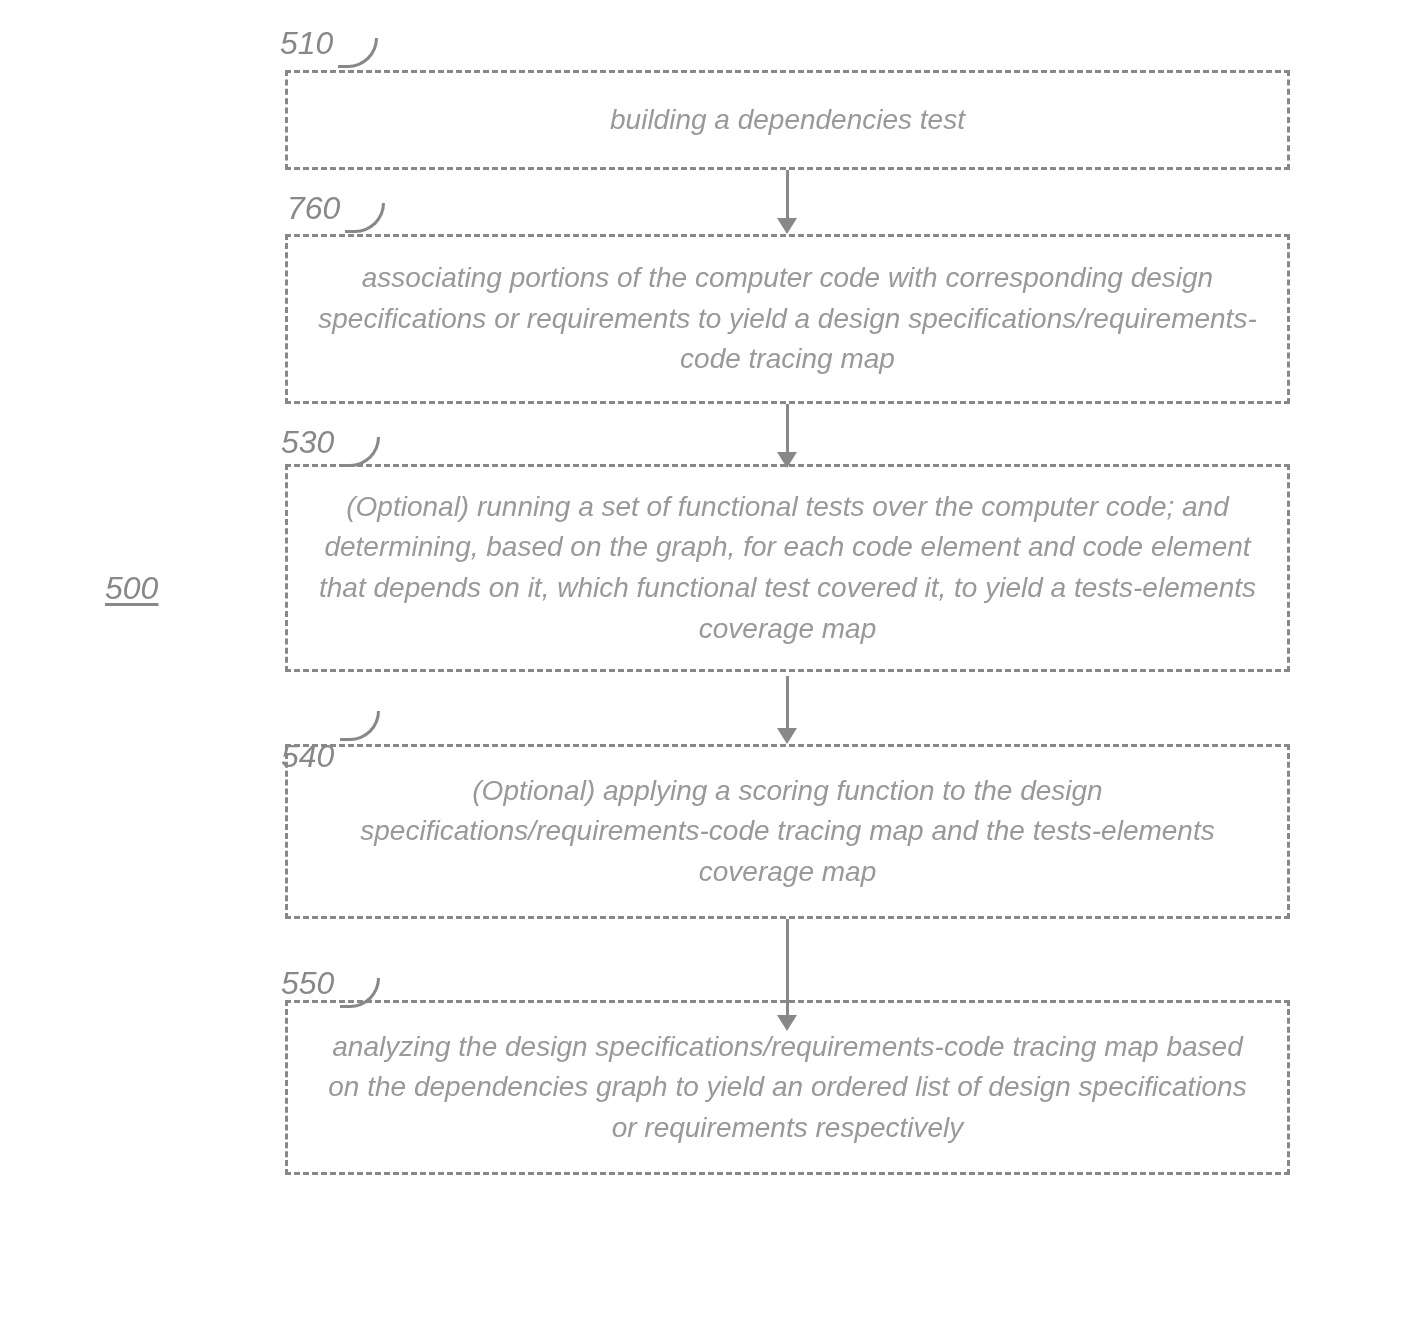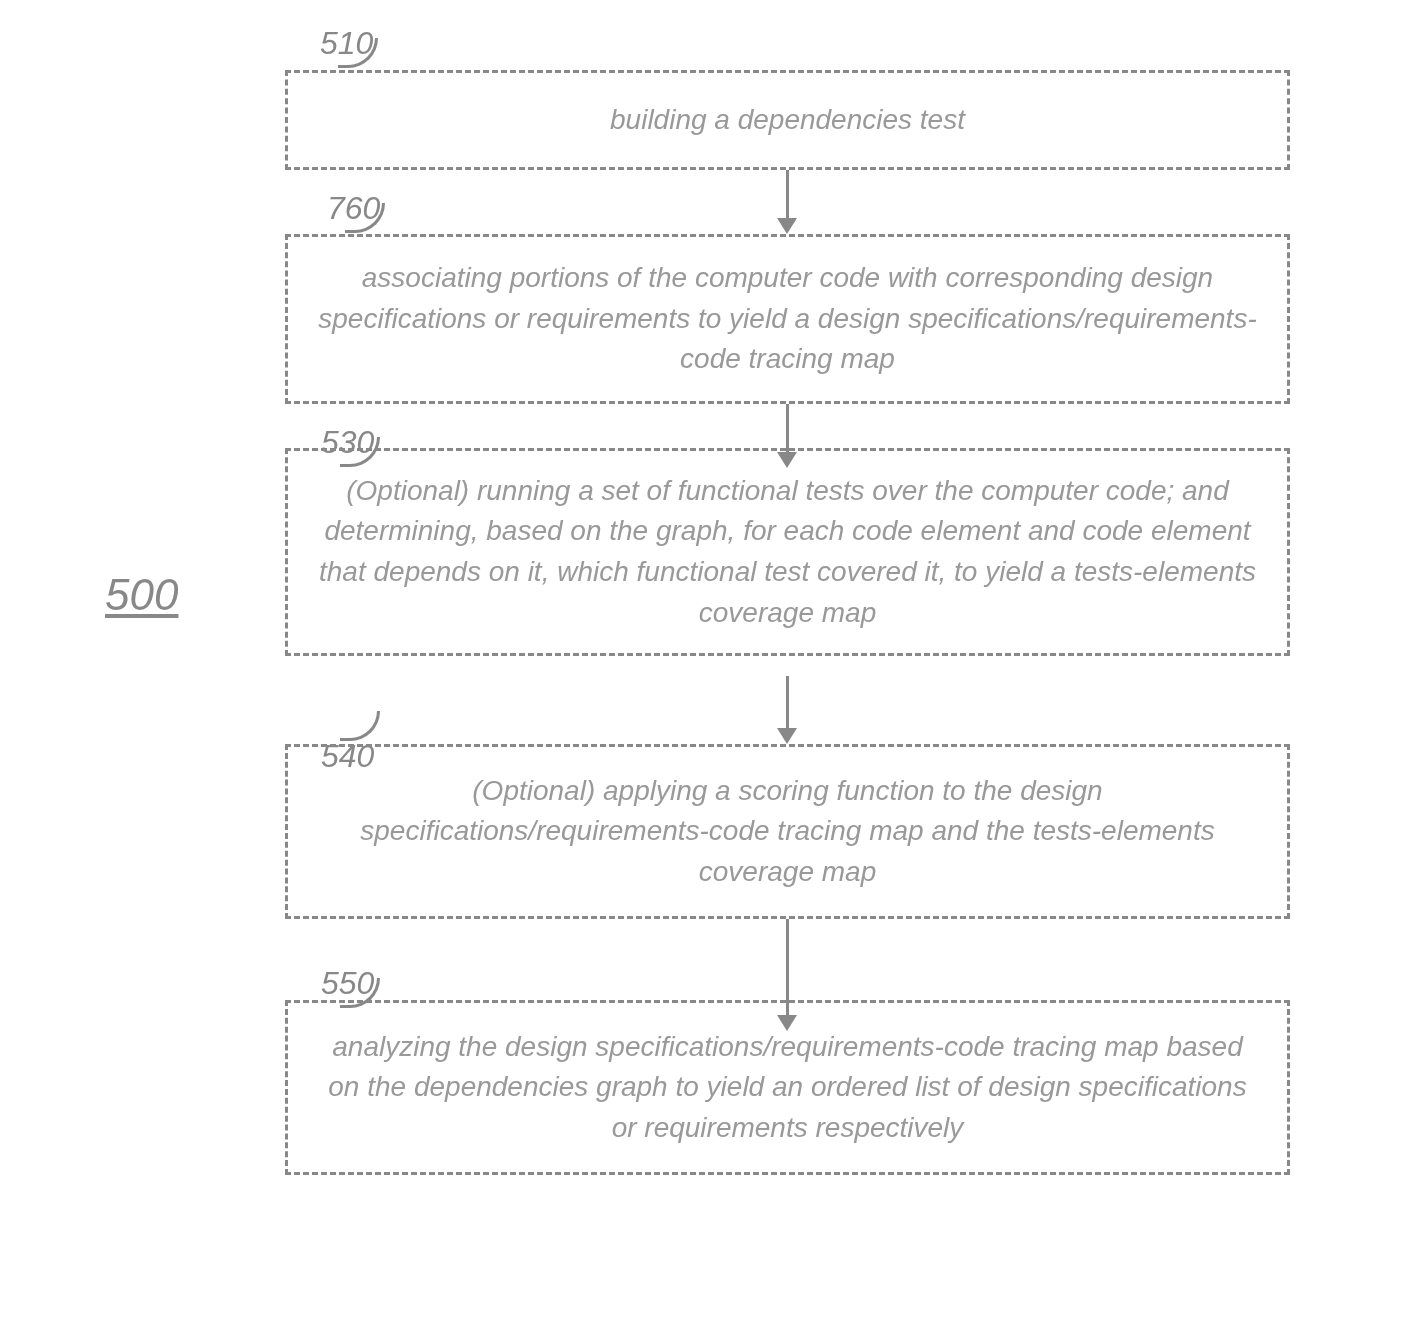--- a/index.html
+++ b/index.html
@@ -7,32 +7,31 @@
     margin: 0;
     padding: 0;
     background: #ffffff;
     font-family: Arial, Helvetica, sans-serif;
     width: 1423px;
     height: 1331px;
     position: relative;
   }
   .figure-label {
     position: absolute;
-    font-size: 44px;
+    font-size: 32px;
     font-style: italic;
     color: #888;
     text-decoration: underline;
     text-underline-offset: 4px;
   }
   .step-label {
     position: absolute;
     font-size: 32px;
     font-style: italic;
     color: #888;
-    margin-left: 40px;
   }
   .callout-arc {
     position: absolute;
     width: 40px;
     height: 30px;
     border-bottom: 3px solid #888;
     border-right: 3px solid #888;
     border-bottom-right-radius: 40px;
   }
   .step-box {
@@ -80,21 +79,21 @@
 <div class="callout-arc" style="left:345px; top:203px;"></div>
 <div class="step-box" style="left:285px; top:234px; width:1005px; height:170px;">
   <span>associating portions of the computer code with corresponding design specifications or requirements to yield a design specifications/requirements-code tracing map</span>
 </div>
 
 <div class="connector" style="left:786px; top:404px; height:52px;"></div>
 <div class="arrowhead" style="left:777px; top:452px;"></div>
 
 <div class="step-label" style="left:281px; top:424px;">530</div>
 <div class="callout-arc" style="left:340px; top:437px;"></div>
-<div class="step-box" style="left:285px; top:448px; width:1005px; height:208px;">
+<div class="step-box" style="left:285px; top:464px; width:1005px; height:208px;">
   <span>(Optional) running a set of functional tests over the computer code; and determining, based on the graph, for each code element and code element that depends on it, which functional test covered it, to yield a tests-elements coverage map</span>
 </div>
 
 <div class="connector" style="left:786px; top:676px; height:56px;"></div>
 <div class="arrowhead" style="left:777px; top:728px;"></div>
 
 <div class="step-label" style="left:281px; top:738px;">540</div>
 <div class="callout-arc" style="left:340px; top:711px;"></div>
 <div class="step-box" style="left:285px; top:744px; width:1005px; height:175px;">
   <span>(Optional) applying a scoring function to the design specifications/requirements-code tracing map and the tests-elements coverage map</span>

